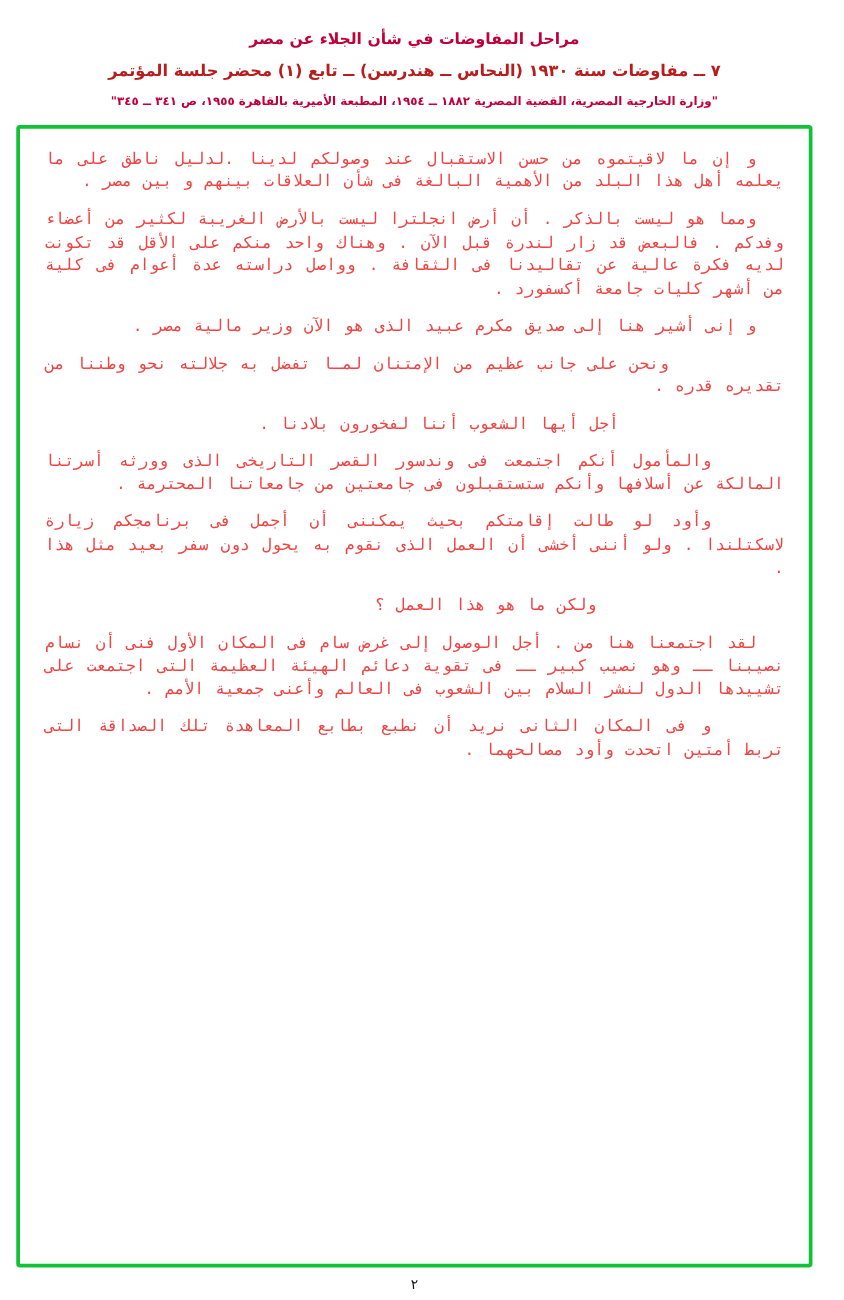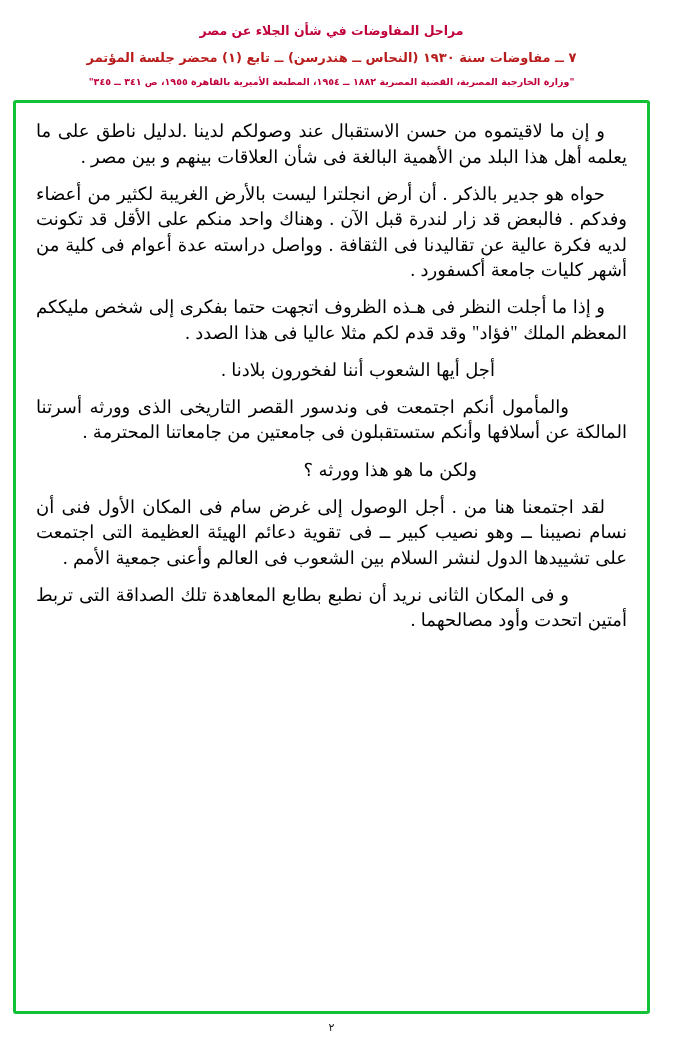--- a/index.html
+++ b/index.html
@@ -55,24 +55,24 @@
     border-radius: 3px;
     flex: 1 1 auto;
     box-sizing: border-box;
     padding: 16px 20px 14px 20px;
     background: #ffffff;
     overflow: hidden;
   }
   .body-text {
     direction: rtl;
     text-align: justify;
-    font-family: Liberation Serif, serif;
-    font-size: 18px;
+    font-family: Liberation Mono, monospace;
+    font-size: 13px;
     line-height: 1.42;
-    color: #000000;
+    color: #ef4444;
   }
   .para {
     margin: 0 0 11.5px 0;
     text-indent: 22px;
     word-spacing: 1px;
   }
   .para.indent-lg { text-indent: 58px; }
   .para.indent-xl { text-indent: 92px; }
   .para.indent-xxl { text-indent: 132px; }
   .para.q { text-indent: 150px; }
@@ -91,25 +91,27 @@
 
   <div class="header">
     <div class="doc-title">مراحل المفاوضات في شأن الجلاء عن مصر</div>
     <div class="doc-subtitle">٧ ــ مفاوضات سنة ١٩٣٠ (النحاس ــ هندرسن) ــ تابع (١) محضر جلسة المؤتمر</div>
     <div class="doc-source">"وزارة الخارجية المصرية، القضية المصرية ١٨٨٢ ــ ١٩٥٤، المطبعة الأميرية بالقاهرة ١٩٥٥، ص ٣٤١ ــ ٣٤٥"</div>
   </div>
 
   <div class="frame">
     <div class="body-text">
       <p class="para">و إن ما لاقيتموه من حسن الاستقبال عند وصولكم لدينا .لدليل ناطق على ما يعلمه أهل هذا البلد من الأهمية البالغة فى شأن العلاقات بينهم و بين مصر .</p>
-      <p class="para">حواه هو جدير بالذكر . أن أرض انجلترا ليست بالأرض الغريبة لكثير من أعضاء وفدكم . فالبعض قد زار لندرة قبل الآن . وهناك واحد منكم على الأقل قد تكونت لديه فكرة عالية عن تقاليدنا فى الثقافة . وواصل دراسته عدة أعوام فى كلية من أشهر كليات جامعة أكسفورد .</p>
-      <p class="para">و إذا ما أجلت النظر فى هـذه الظروف اتجهت حتما بفكرى إلى شخص مليككم المعظم الملك "فؤاد" وقد قدم لكم مثلا عاليا فى هذا الصدد .</p>
+      <p class="para">ومما هو ليست بالذكر . أن أرض انجلترا ليست بالأرض الغريبة لكثير من أعضاء وفدكم . فالبعض قد زار لندرة قبل الآن . وهناك واحد منكم على الأقل قد تكونت لديه فكرة عالية عن تقاليدنا فى الثقافة . وواصل دراسته عدة أعوام فى كلية من أشهر كليات جامعة أكسفورد .</p>
+      <p class="para">و إنى أشير هنا إلى صديق مكرم عبيد الذى هو الآن وزير مالية مصر .</p>
+      <p class="para indent-xl">ونحن على جانب عظيم من الإمتنان لمـا تفضل به جلالته نحو وطننا من تقديره قدره .</p>
       <p class="para indent-xxl">أجل أيها الشعوب أننا لفخورون بلادنا .</p>
       <p class="para indent-lg">والمأمول أنكم اجتمعت فى وندسور القصر التاريخى الذى وورثه أسرتنا المالكة عن أسلافها وأنكم ستستقبلون فى جامعتين من جامعاتنا المحترمة .</p>
-      <p class="para q">ولكن ما هو هذا وورثه ؟</p>
+      <p class="para indent-lg">وأود لو طالت إقامتكم بحيث يمكننى أن أجمل فى برنامجكم زيارة لاسكتلندا . ولو أننى أخشى أن العمل الذى نقوم به يحول دون سفر بعيد مثل هذا .</p>
+      <p class="para q">ولكن ما هو هذا العمل ؟</p>
       <p class="para">لقد اجتمعنا هنا من . أجل الوصول إلى غرض سام فى المكان الأول فنى أن نسام نصيبنا ــ وهو نصيب كبير ــ فى تقوية دعائم الهيئة العظيمة التى اجتمعت على تشييدها الدول لنشر السلام بين الشعوب فى العالم وأعنى جمعية الأمم .</p>
       <p class="para indent-lg">و فى المكان الثانى نريد أن نطبع بطابع المعاهدة تلك الصداقة التى تربط أمتين اتحدت وأود مصالحهما .</p>
     </div>
   </div>
 
   <div class="footer">
     <span>٢</span>
   </div>
 
 </div>

